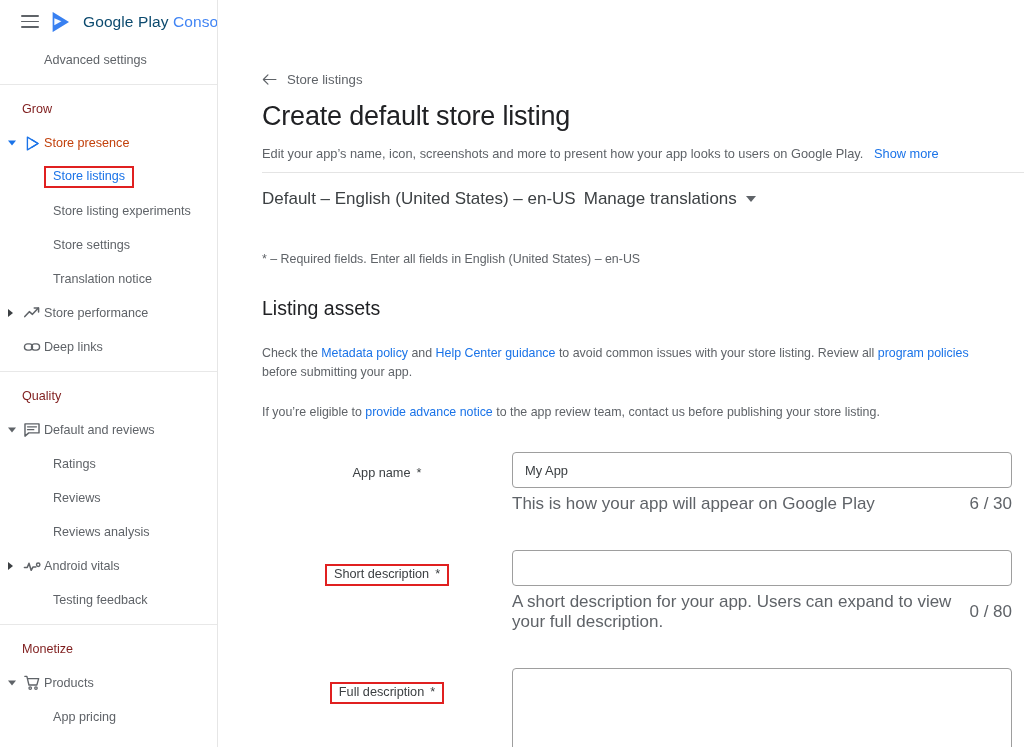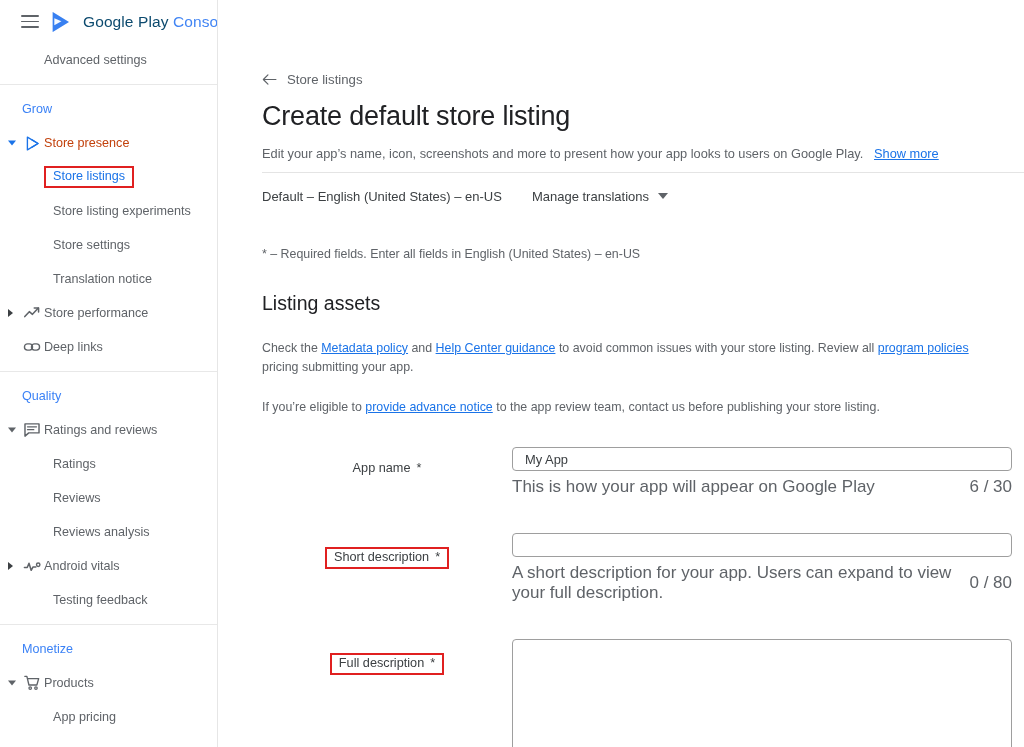--- a/index.html
+++ b/index.html
@@ -56,21 +56,21 @@
   .caret.right { border-top:4.5px solid transparent; border-bottom:4.5px solid transparent; border-left:5.5px solid #3c4043; }
   .caret.blue { border-top-color:#1a73e8; }
 
   .nav-ico { position:absolute; left:22px; top:50%; transform:translateY(-50%); width:20px; height:20px; display:flex; align-items:center; justify-content:center; }
   .nav-label { padding-left: 53px; }
   .nav-row.sub .nav-label { padding-left: 53px; }
   .nav-row.blue .nav-label { color:#c2410c; font-weight:500; }
   .nav-row.top .nav-label { padding-left: 44px; }
 
   .nav-section-title {
-    font-size: 12.6px; color:#3b82f6; padding: 0 0 0 22px;
+    font-size: 12.6px; color:#7f1d1d; padding: 0 0 0 22px;
     height: 34px; display:flex; align-items:center; font-weight:400;
   }
   .nav-divider { height:1px; background:#e8e8e8; margin: 7px 0 7px 0; }
 
   .hl-box {
     display:inline-block;
     border: 2px solid #e02020;
     padding: 2px 7px 3px 7px;
     line-height: 1;
   }
@@ -99,30 +99,30 @@
     font-weight: 400;
     color: #202124;
     letter-spacing: -0.2px;
   }
   .page-sub {
     margin-top: 13px;
     font-size: 12.8px;
     color: #5f6368;
     line-height: 1.45;
   }
-  a.link { color:#1a73e8; text-decoration: underline; cursor:pointer; }
+  a.link { color:#1a73e8; cursor:pointer; }
 
   .hr-full {
     position:absolute; left:262px; right:0; height:1px; background:#e4e4e4;
   }
 
   .lang-row {
-    display:flex; align-items:flex-end; gap:30px;
+    display:flex; align-items:flex-end; gap:8px;
     margin-top: 25px;
-    font-size: 13px;
+    font-size: 17px;
     color:#3c4043;
   }
   .manage-trans { display:flex; align-items:center; gap:9px; color:#3c4043; cursor:pointer; }
   .tri-down { width:0;height:0;border-left:5px solid transparent;border-right:5px solid transparent;border-top:6px solid #5f6368; }
 
   .req-note { margin-top: 43px; font-size: 12.4px; color:#5f6368; }
 
   .section-h {
     margin-top: 31px;
     font-size: 19.5px;
@@ -140,21 +140,21 @@
     width: 250px; flex:0 0 250px;
     font-size: 12.7px; color:#3c4043;
     padding-top: 14px;
     text-align: center;
   }
   .field-label .star { color:#3c4043; margin-left: 6px; }
   .field-label .hl-box { font-size:12.7px; }
   .field-control { flex: 1 1 auto; max-width: 500px; }
 
   .text-input {
-    width: 500px; height: 24px;
+    width: 500px; height: 36px;
     border: 1px solid #9e9e9e;
     border-radius: 4px;
     background:#fff;
     font-family: "Liberation Sans", sans-serif;
     font-size: 12.9px;
     color: #3c4043;
     padding: 0 12px;
     outline: none;
   }
   .text-area {
@@ -264,21 +264,21 @@
     <div class="nav-section-title">Quality</div>
 
     <div class="nav-row top">
       <span class="caret down"></span>
       <span class="nav-ico">
         <svg width="18" height="18" viewBox="0 0 20 20">
           <path d="M2.2 3.2 H17.8 V13.2 H6.4 L2.2 16.8 Z" fill="none" stroke="#5f6368" stroke-width="1.6" stroke-linejoin="round"></path>
           <path d="M5 6.5 H15 M5 9.6 H12" stroke="#5f6368" stroke-width="1.4" stroke-linecap="round"></path>
         </svg>
       </span>
-      <span class="nav-label">Ratings and reviews</span>
+      <span class="nav-label">Default and reviews</span>
     </div>
 
     <div class="nav-row sub">
       <span class="nav-label">Ratings</span>
     </div>
     <div class="nav-row sub">
       <span class="nav-label">Reviews</span>
     </div>
     <div class="nav-row sub">
       <span class="nav-label">Reviews analysis</span>
@@ -347,21 +347,21 @@
           <span>Manage translations</span>
           <span class="tri-down"></span>
         </span>
       </div>
 
       <div class="req-note">* – Required fields. Enter all fields in English (United States) – en-US</div>
 
       <h2 class="section-h">Listing assets</h2>
 
       <p class="para">
-        <span>Check the </span><a class="link">Metadata policy</a><span> and </span><a class="link">Help Center guidance</a><span> to avoid common issues with your store listing. Review all </span><a class="link">program policies</a><span> pricing submitting your app.</span>
+        <span>Check the </span><a class="link">Metadata policy</a><span> and </span><a class="link">Help Center guidance</a><span> to avoid common issues with your store listing. Review all </span><a class="link">program policies</a><span> before submitting your app.</span>
       </p>
 
       <p class="para second">
         <span>If you’re eligible to </span><a class="link">provide advance notice</a><span> to the app review team, contact us before publishing your store listing.</span>
       </p>
 
       <div class="form">
 
         <div class="field-row">
           <div class="field-label">

